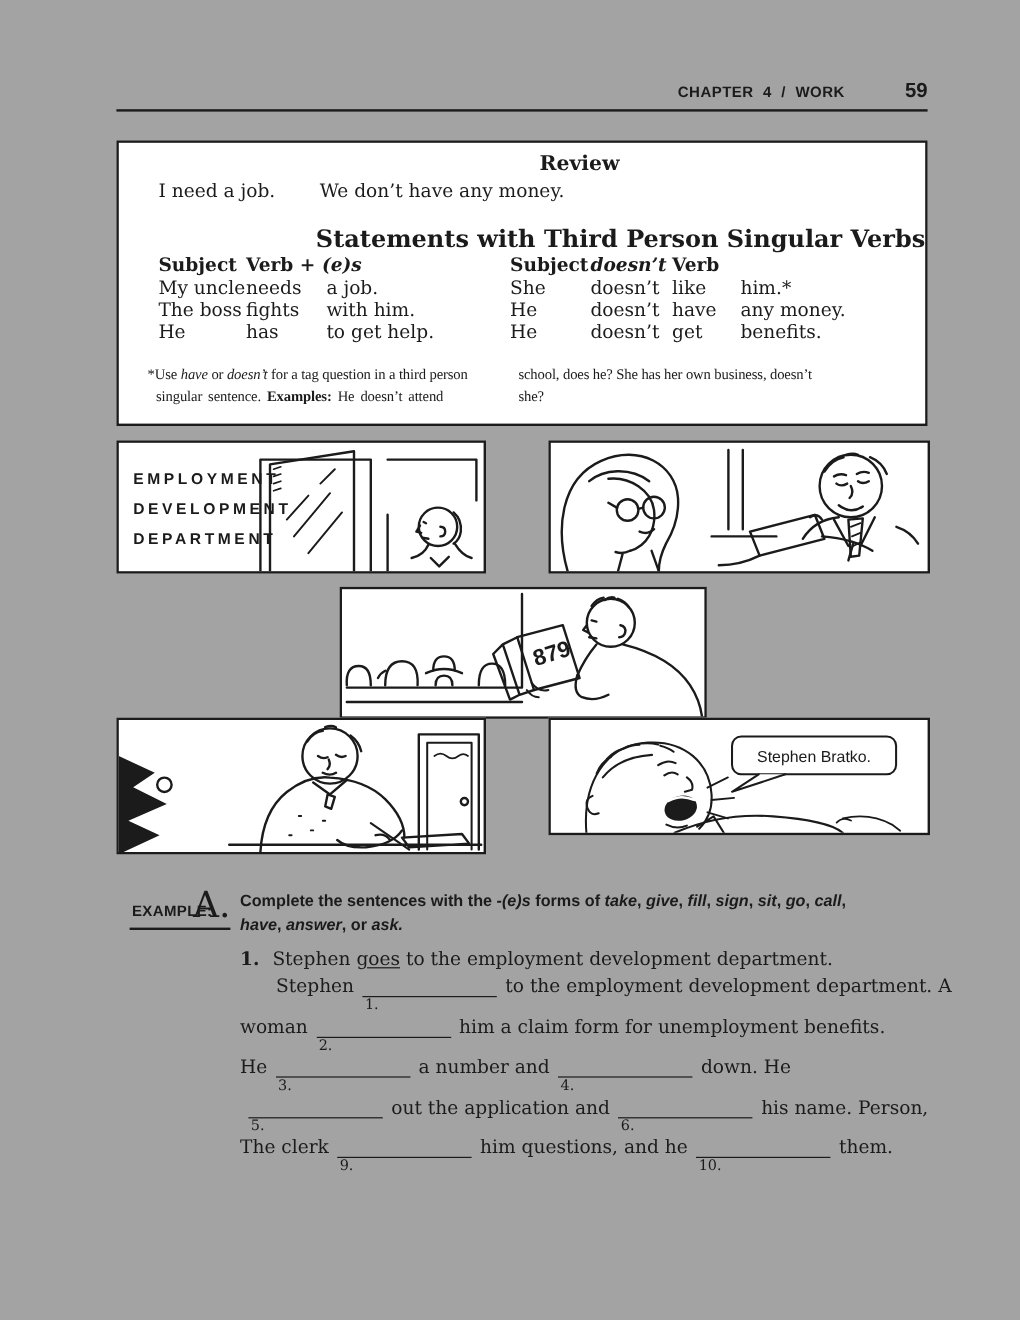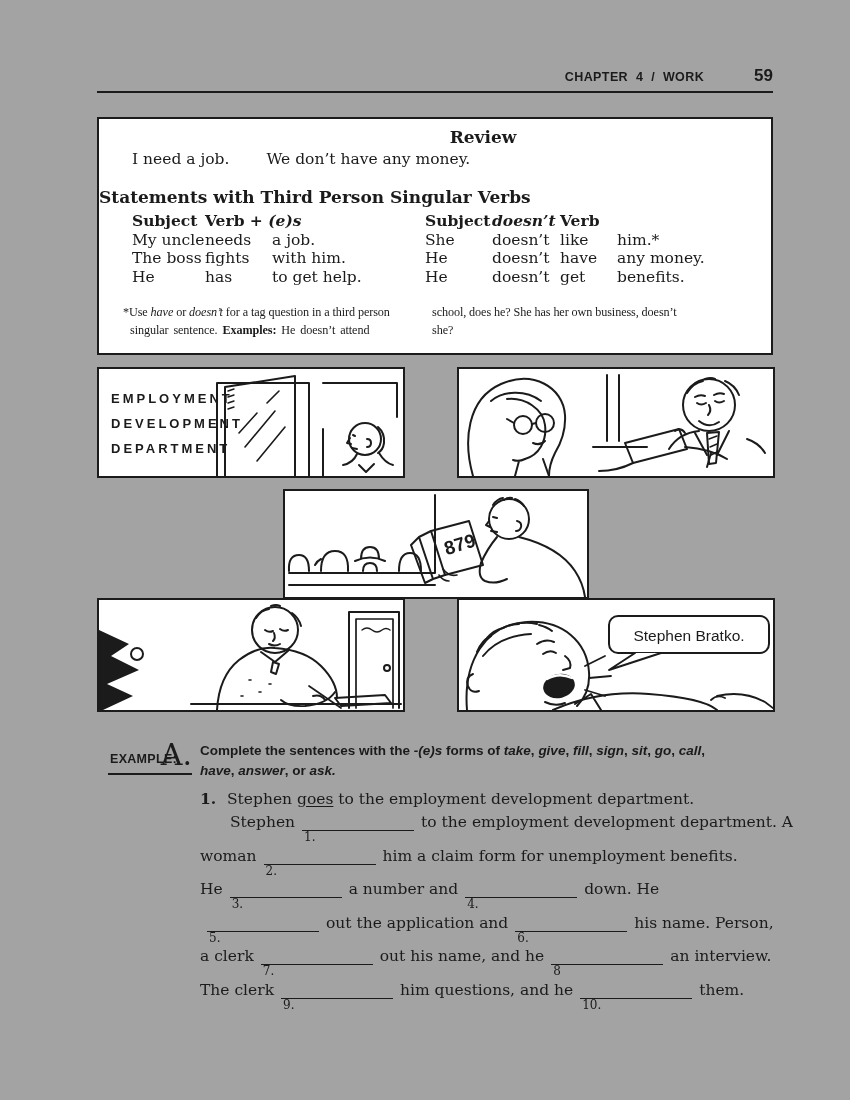--- a/index.html
+++ b/index.html
@@ -11,21 +11,21 @@
   .hdr-row{display:flex;justify-content:flex-end;align-items:baseline;gap:50px;}
   .chapter{font-family:"Liberation Sans",sans-serif;font-weight:bold;font-size:12.5px;
            letter-spacing:.4px;word-spacing:4px;}
   .pagenum{font-family:"Liberation Sans",sans-serif;font-weight:bold;font-size:17px;}
   .hdr-rule{height:2px;background:#1b1b1b;}
 
   
   .review-box{border:2px solid #1b1b1b;background:#fff;}
   .rv-title{width:100%;text-align:center;font-weight:bold;font-size:17px;}
   .rv-sentences{display:flex;gap:37px;font-size:15.5px;}
-  .rv-subtitle{width:100%;text-align:left;font-weight:bold;font-size:17px;}
+  .rv-subtitle{width:100%;text-align:right;font-weight:bold;font-size:20px;}
   .tbl{font-size:15.5px;line-height:18.5px;}
   .thead{font-weight:bold;display:grid;}
   .tableL .thead{grid-template-columns:73px auto;}
   .tableL .trow{display:grid;grid-template-columns:73px 67px auto;}
   .tableR .thead{grid-template-columns:67px 68px auto;}
   .tableR .trow{display:grid;grid-template-columns:67px 68px 57px auto;}
   .bi{font-weight:bold;font-style:italic;}
   .fnote{font-family:"Liberation Serif",serif;font-size:12.2px;line-height:17.5px;
          letter-spacing:-0.1px;white-space:nowrap;}
   .fn-indent{padding-left:7px;word-spacing:2px;}
@@ -242,21 +242,21 @@
         <g>
           <path d="M250,108 V12 H300 V108"></path>
           <path d="M257,108 V19 H294 V108" style="stroke-width:1.7"></path>
           <circle cx="288" cy="68" r="3"></circle>
           <path d="M263,30 q5,-4 10,0 q5,4 10,0 q4,-3 8,0" style="stroke-width:1.4"></path>
         </g>
       </g>
     </svg>
   </div>
 
-  <div class="abs panel" style="left:457px;top:598px;width:318px;height:114px;">
+  <div class="abs panel" style="left:457px;top:598px;width:318px;height:98px;">
     <svg viewBox="0 0 314 110">
       <g class="ink">
         <g>
           <path d="M8,110 C4,62 26,24 68,22 C104,20 128,42 130,72 C131,86 126,98 118,106"></path>
           <path d="M18,52 q5,-12 14,-16 M28,38 q7,-8 16,-10 M44,28 q8,-4 16,-4 M62,23 q8,-1 16,1 M80,25 q8,2 13,6 M24,56 q16,-20 48,-22"></path>
           <path d="M14,74 q-8,3 -5,12 q3,8 11,5"></path>
           <path d="M78,44 q9,-6 17,-2 M84,54 q7,-5 13,-1 M106,56 q7,5 5,12 l-7,2"></path>
           <ellipse cx="100" cy="86" rx="15" ry="11" transform="rotate(-14 100 86)" style="fill:#1b1b1b"></ellipse>
           <path d="M88,79 q12,-7 25,-1" style="stroke:#ffffff;stroke-width:2.4"></path>
           <path d="M86,102 q10,5 20,1"></path>
@@ -280,17 +280,16 @@
   </div>
 
   <div class="abs ex-tag" style="left:110px;top:752px;">EXAMPLE:</div>
   <div class="abs ex-sentence" style="left:200px;top:789px;"><span class="seg-b">1.&nbsp; </span><span>Stephen </span><span class="seg-u">goes</span><span> to the employment development department.</span></div>
 
   <div class="abs para" style="left:200px;top:806px;width:580px;">
     <div class="para-line indent"><span>Stephen</span><span class="blank"><span class="blank-num">1.</span></span><span>to the employment development department. A</span></div>
     <div class="para-line"><span>woman</span><span class="blank"><span class="blank-num">2.</span></span><span>him a claim form for unemployment benefits.</span></div>
     <div class="para-line"><span>He</span><span class="blank"><span class="blank-num">3.</span></span><span>a number and</span><span class="blank"><span class="blank-num">4.</span></span><span>down. He</span></div>
     <div class="para-line"><span class="blank"><span class="blank-num">5.</span></span><span>out the application and</span><span class="blank"><span class="blank-num">6.</span></span><span>his name. Person,</span></div>
-    <div class="para-line"><span>a clerk</span><span class="blank"><span class="blank-num">7.</span></span><span>out his name, and he</span><span class="blank"><span class="blank-num">8</span></span><span>an interview.</span></div>
     <div class="para-line"><span>The clerk</span><span class="blank"><span class="blank-num">9.</span></span><span>him questions, and he</span><span class="blank"><span class="blank-num">10.</span></span><span>them.</span></div>
   </div>
 
 </div>
 
 </body></html>

